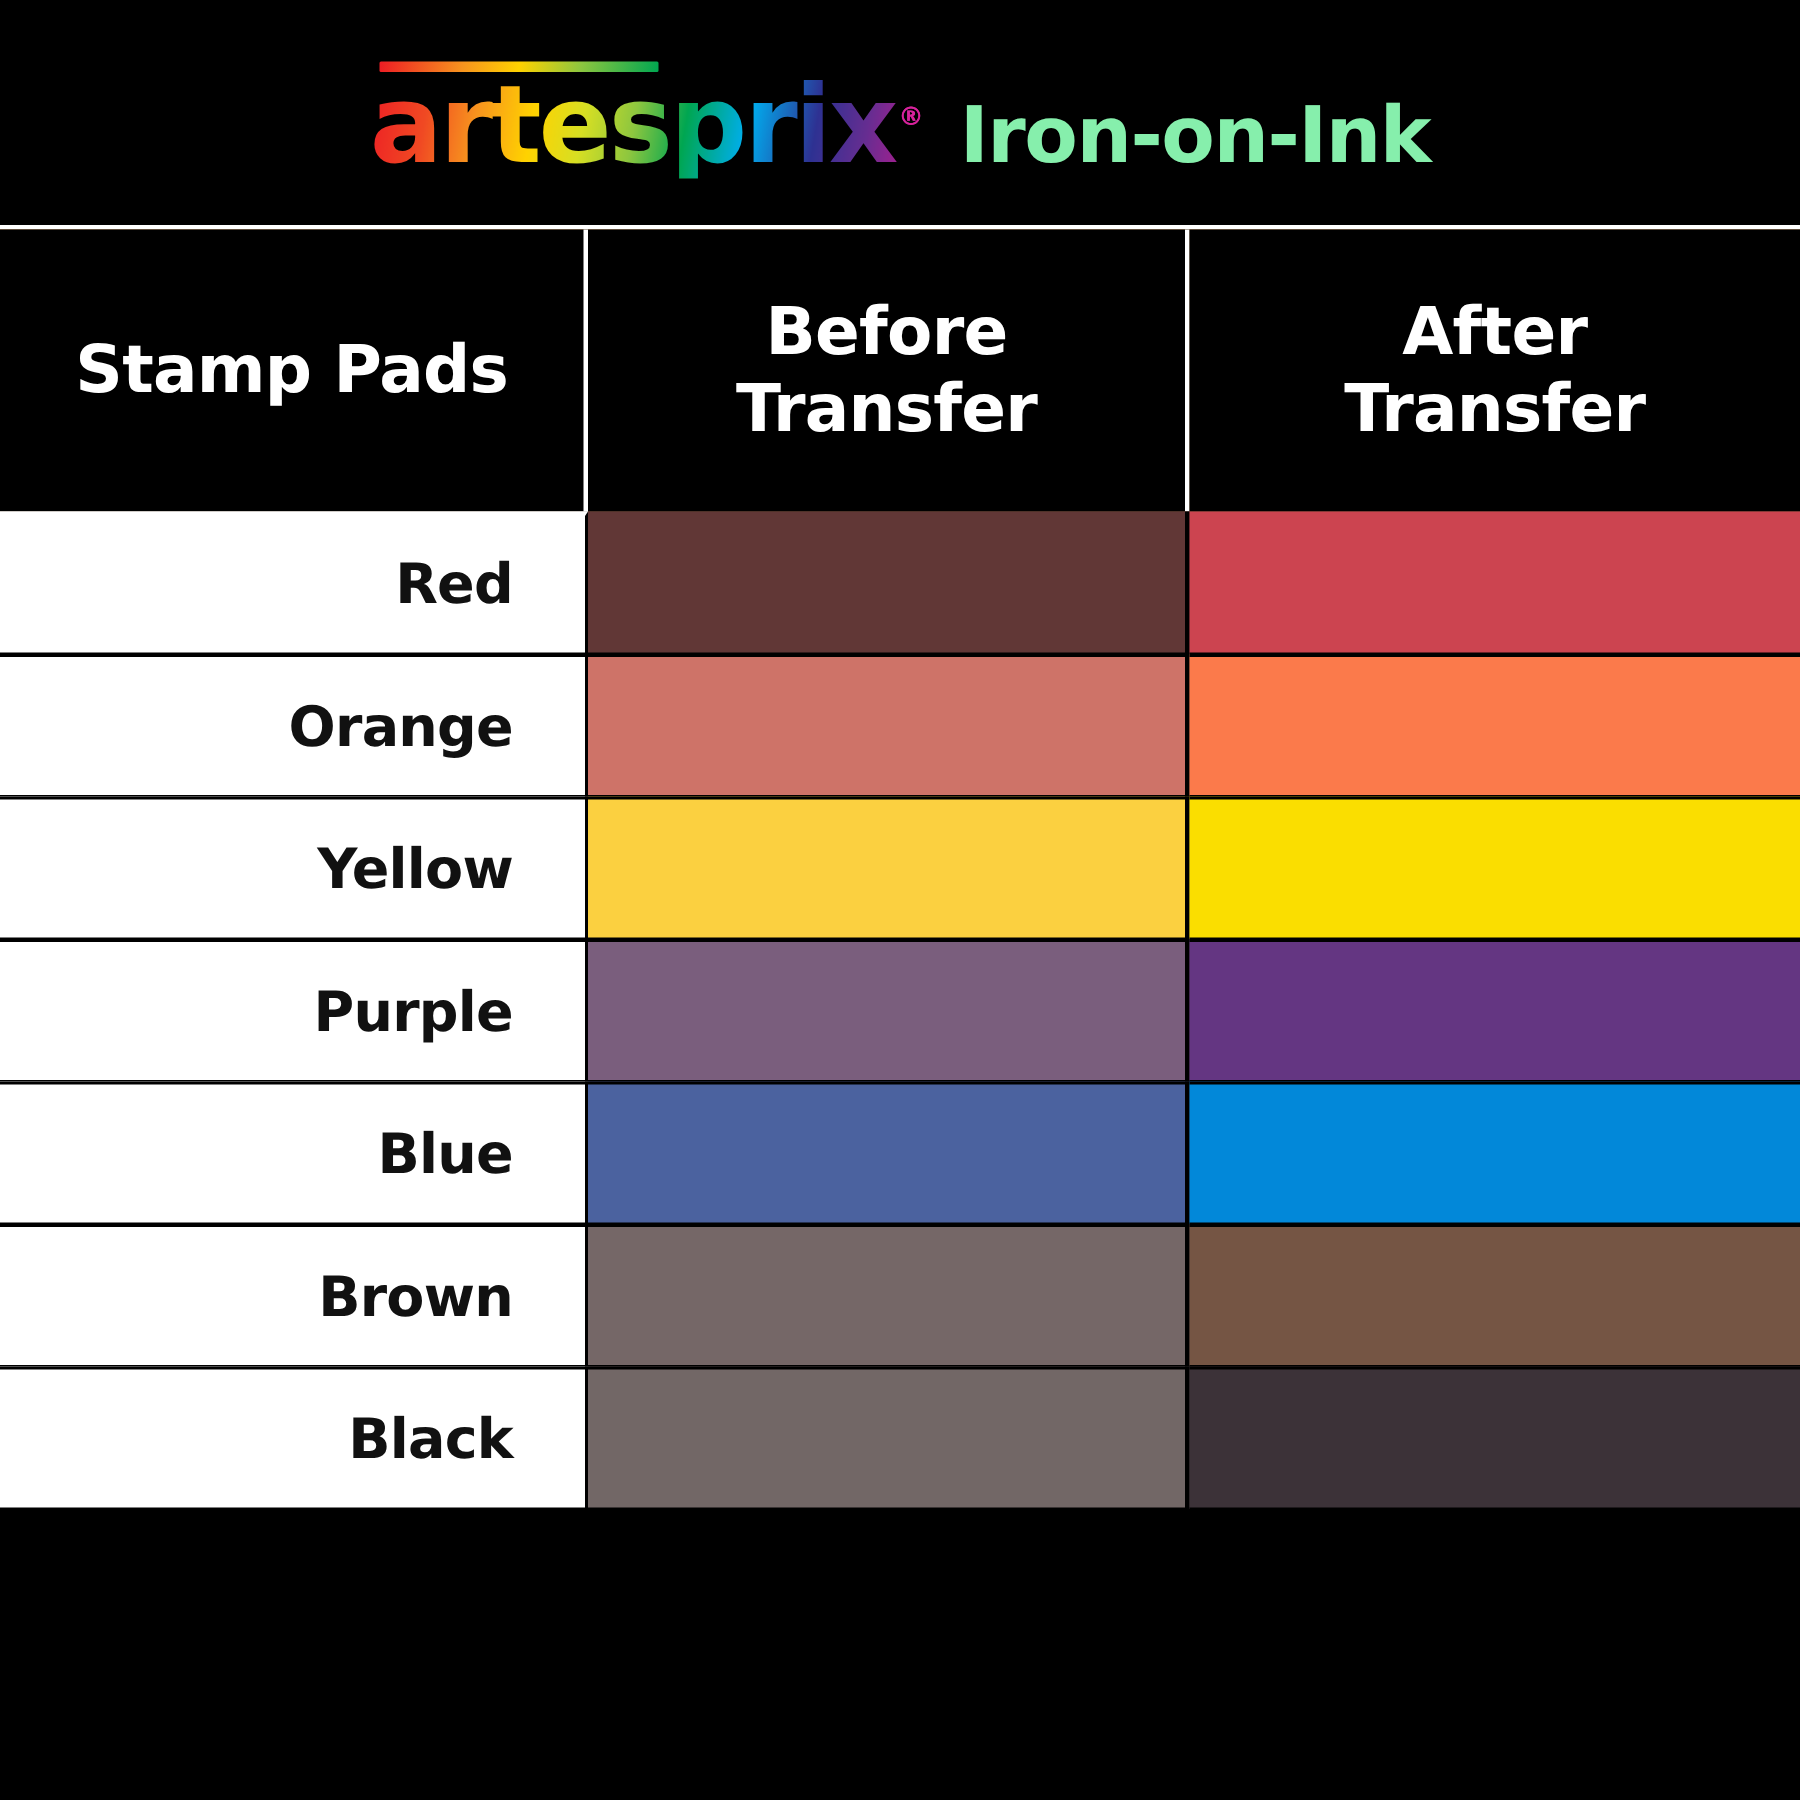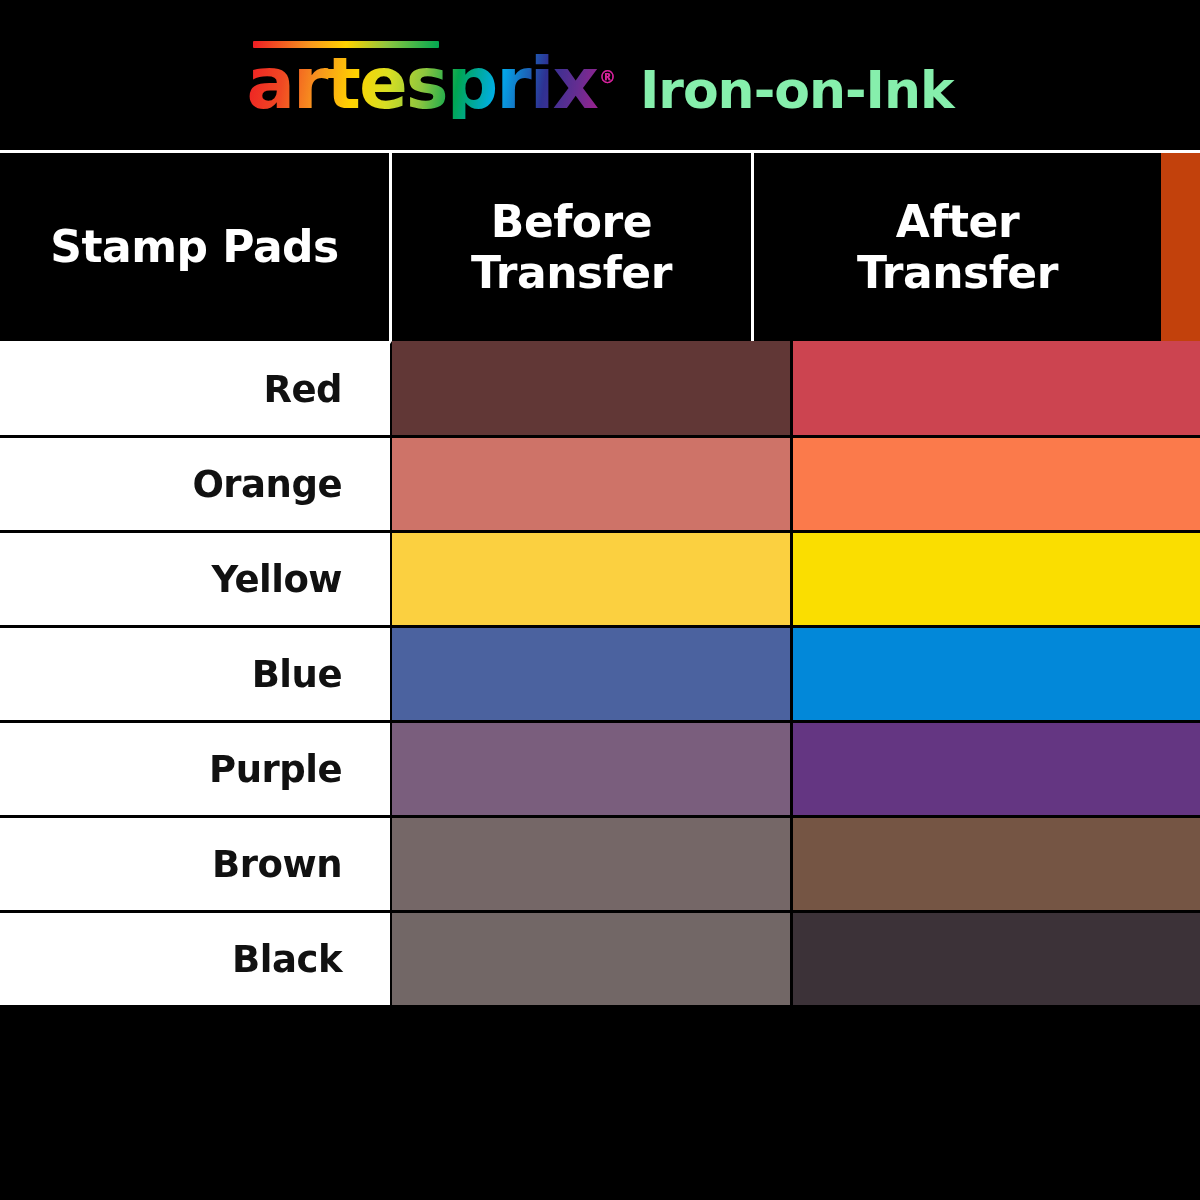--- a/index.html
+++ b/index.html
@@ -110,37 +110,37 @@
 
   .row {
     display: flex;
     width: 1200px;
     box-sizing: border-box;
   }
 
   
   .row.head {
     height: 188px;
-    background: #c2410c;
+    background: #fdba74;
   }
   .row.head .cell-label,
   .row.head .cell-swatch {
     background: #000000;
     border: none;
     display: flex;
     align-items: center;
     justify-content: center;
   }
   .row.head .cell-label {
     width: 392px;
     border-right: 3px solid #ffffff;
     box-sizing: border-box;
   }
   .row.head .cell-swatch {
-    width: 362px;
+    width: 401px;
     border-right: 3px solid #ffffff;
     box-sizing: border-box;
   }
   .row.head .cell-swatch.last {
     width: 407px;
     border-right: none;
   }
   .head-text {
     color: #ffffff;
     font-family: "DejaVu Sans", sans-serif;
@@ -235,34 +235,34 @@
         </div>
         <div class="row data">
           <div class="cell-name">
             <span class="name-text">Yellow</span>
           </div>
           <div class="cell-color" style="background: rgb(251, 208, 64);"></div>
           <div class="cell-color last" style="background: rgb(250, 222, 0);"></div>
         </div>
         <div class="row data">
           <div class="cell-name">
+            <span class="name-text">Purple</span>
+          </div>
+          <div class="cell-color" style="background: rgb(122, 94, 125);"></div>
+          <div class="cell-color last" style="background: rgb(100, 54, 130);"></div>
+        </div>
+        <div class="row data">
+          <div class="cell-name">
             <span class="name-text">Blue</span>
           </div>
           <div class="cell-color" style="background: rgb(75, 98, 159);"></div>
           <div class="cell-color last" style="background: rgb(2, 136, 217);"></div>
         </div>
         <div class="row data">
           <div class="cell-name">
-            <span class="name-text">Purple</span>
-          </div>
-          <div class="cell-color" style="background: rgb(122, 94, 125);"></div>
-          <div class="cell-color last" style="background: rgb(100, 54, 130);"></div>
-        </div>
-        <div class="row data">
-          <div class="cell-name">
             <span class="name-text">Brown</span>
           </div>
           <div class="cell-color" style="background: rgb(117, 103, 103);"></div>
           <div class="cell-color last" style="background: rgb(117, 85, 68);"></div>
         </div>
         <div class="row data">
           <div class="cell-name">
             <span class="name-text">Black</span>
           </div>
           <div class="cell-color" style="background: rgb(114, 103, 102);"></div>

